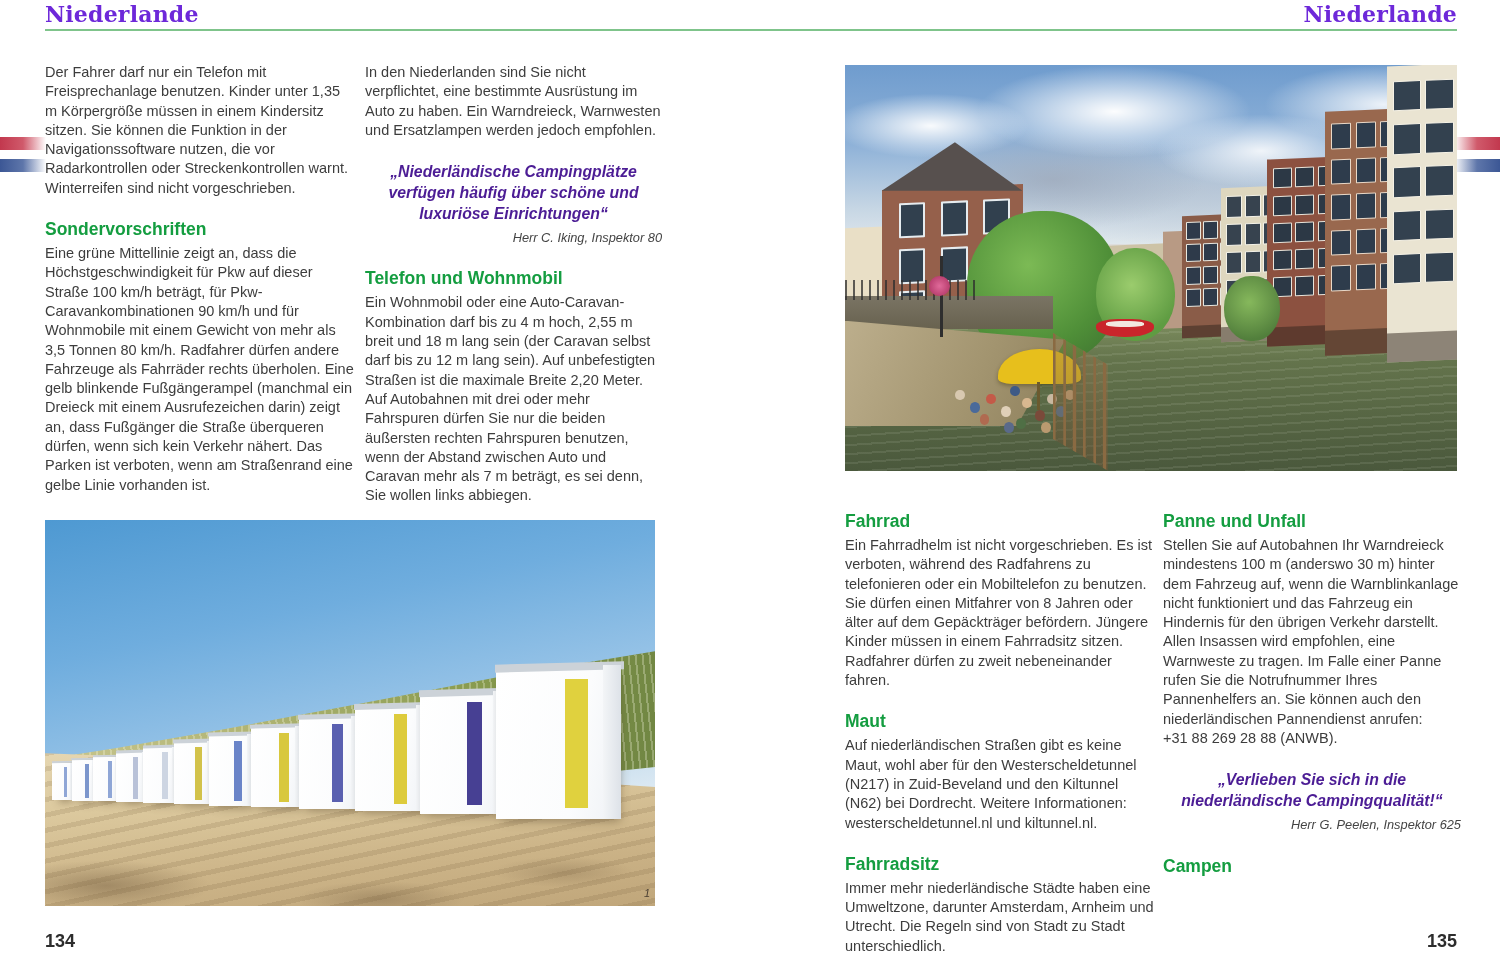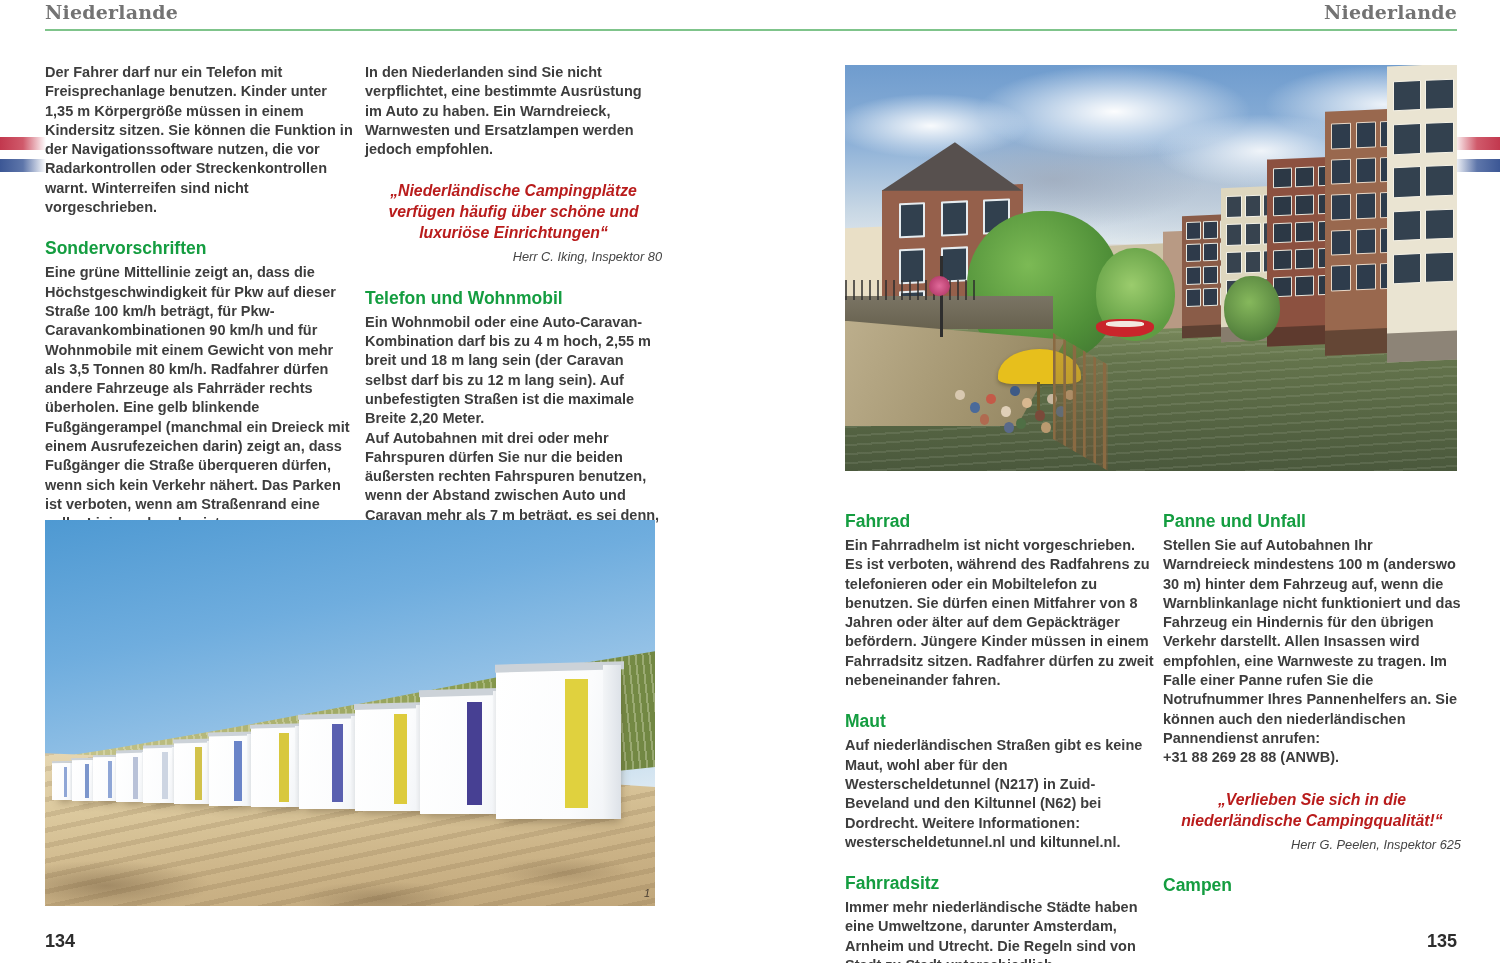--- a/index.html
+++ b/index.html
@@ -1,21 +1,21 @@
 <!DOCTYPE html>
 <html><head>
 <meta charset="utf-8">
 <style>
   html,body{margin:0;padding:0;background:#ffffff;}
   .stage{position:relative;width:1500px;height:963px;background:#ffffff;overflow:hidden;
          font-family:"Liberation Sans",sans-serif;color:#3d3d3d;}
 
   
   .running-head{position:absolute;top:1px;font-family:"DejaVu Serif",serif;font-weight:700;
-                font-size:19px;color:#737373;letter-spacing:.2px;}
+                font-size:22px;color:#6d28d9;letter-spacing:.2px;}
   .running-head.left{left:45px;}
   .running-head.right{right:43px;}
   .head-rule{position:absolute;left:45px;right:43px;top:29px;height:2px;background:#7fc48b;}
 
   
   .flag{position:absolute;width:46px;height:35px;}
   .flag .stripe{position:absolute;left:0;right:0;height:13px;}
   .flag .stripe.red{top:0;}
   .flag .stripe.blue{bottom:0;}
   .flag.fleft{left:0;top:137px;}
@@ -24,25 +24,25 @@
   .flag.fright{right:0;top:137px;}
   .flag.fright .red{background:linear-gradient(to left,#c2384e 0%,#d05a6b 50%,rgba(255,255,255,0) 100%);}
   .flag.fright .blue{background:linear-gradient(to left,#3c5795 0%,#5e76aa 50%,rgba(255,255,255,0) 100%);}
 
   
   .col{position:absolute;font-size:14.5px;line-height:19.3px;color:#3d3d3d;}
   #col-l1{left:45px;top:63px;width:309px;}
   #col-l2{left:365px;top:63px;width:297px;}
   #col-r1{left:845px;top:504px;width:309px;}
   #col-r2{left:1163px;top:504px;width:298px;}
-  .body-par{margin:0;white-space:pre-line;font-weight:bold;}
+  .body-par{margin:0;white-space:pre-line;}
   h3.sect{font-size:17.5px;line-height:20px;color:#149d40;margin:21px 0 5px 0;font-weight:700;
           font-family:"Liberation Sans",sans-serif;}
   h3.sect.first{margin-top:7px;}
-  .quote{color:#b91c1c;font-weight:700;font-style:italic;font-size:15.8px;line-height:21px;
+  .quote{color:#4c1d95;font-weight:700;font-style:italic;font-size:15.8px;line-height:21px;
          text-align:center;margin:21px 4px 4px 4px;}
   .attribution{font-size:12.8px;font-style:italic;color:#444;text-align:right;margin:2px 0 0 0;}
 
   
   .pageno{position:absolute;top:931px;font-size:18px;font-weight:700;color:#2d2d2d;}
   .pageno.left{left:45px;}
   .pageno.right{right:43px;}
 
   
   .photo{position:absolute;overflow:hidden;background:#ddd;}

